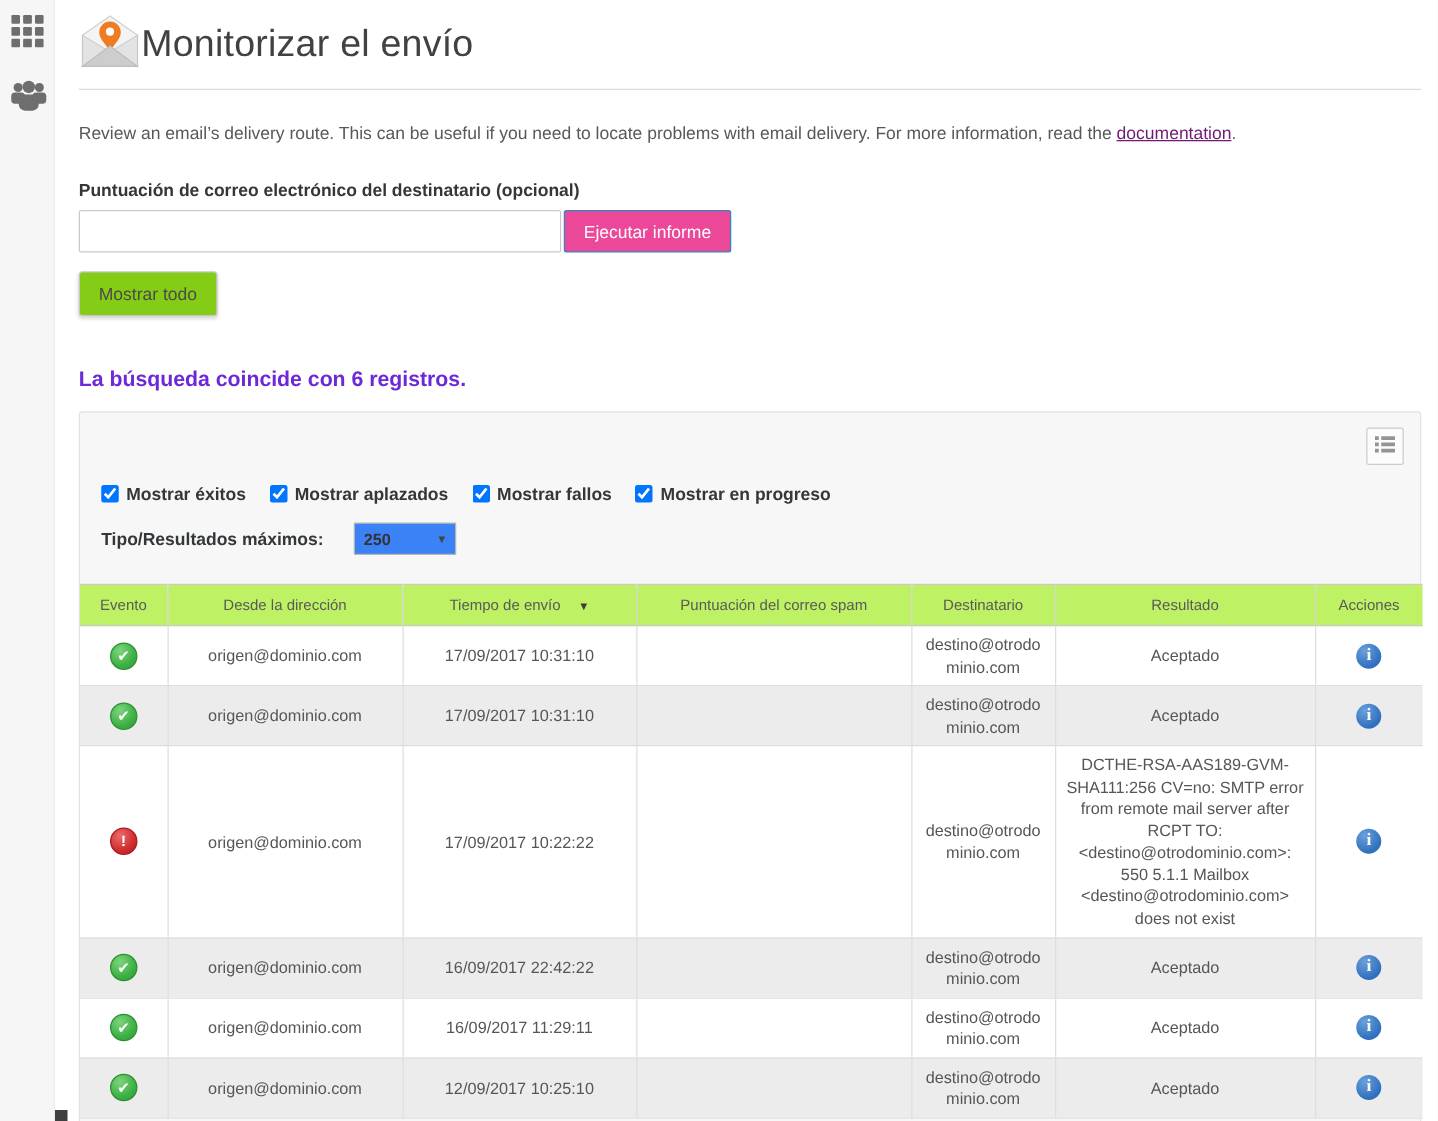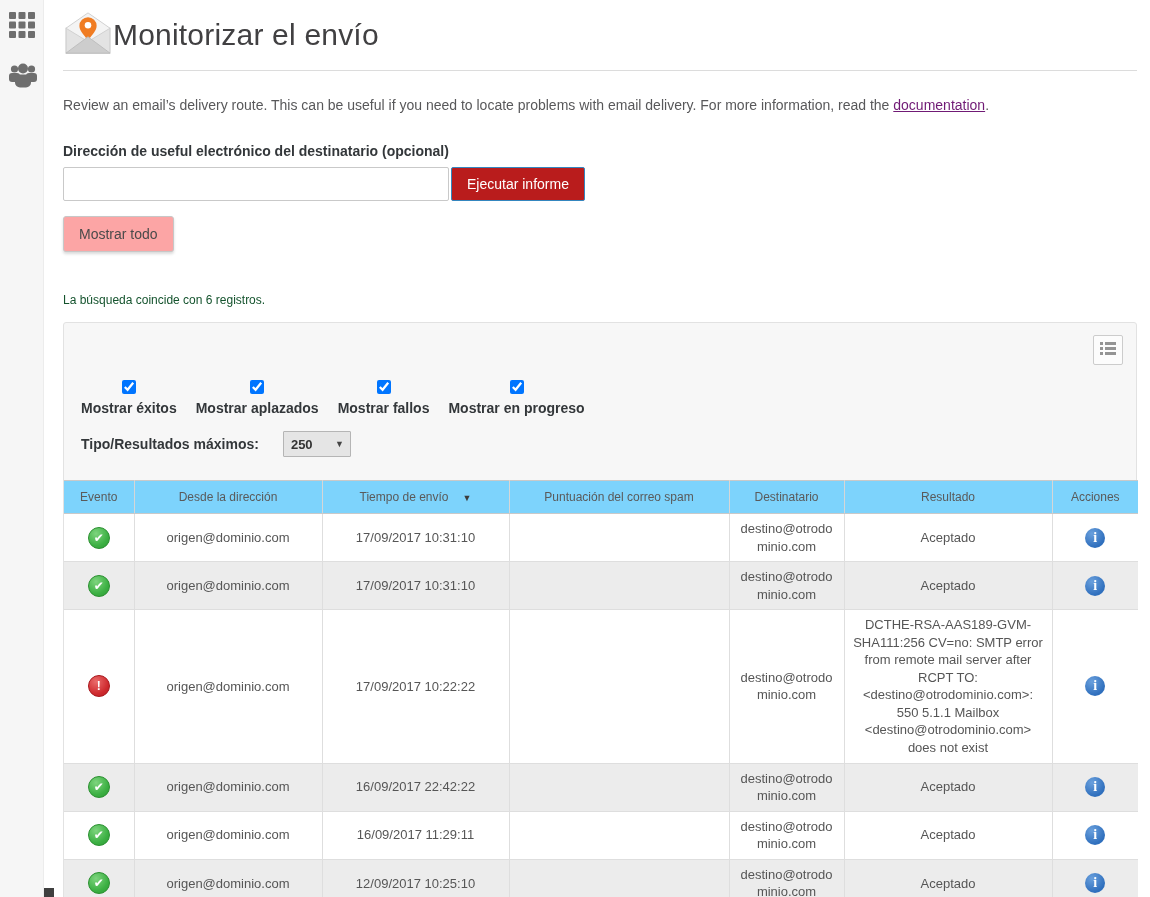--- a/index.html
+++ b/index.html
@@ -29,64 +29,64 @@
 
   .field-label { font-size:14px; font-weight:bold; color:#33373a; margin-bottom:8px; }
 
   .email-row { display:flex; align-items:stretch; margin-bottom:15px; }
   .email-input {
     width:386px; height:34px; border:1px solid #c9c9c9; border-radius:2px;
     padding:0 8px; font-size:14px; font-family:inherit; color:#444;
   }
   .run-btn {
     margin-left:2px; height:34px; padding:0 15px; font-size:14px; font-family:inherit;
-    background:#b91c1c; color:#fff; border:1px solid #3486bf; border-radius:2px; cursor:pointer;
+    background:#ec4899; color:#fff; border:1px solid #3486bf; border-radius:2px; cursor:pointer;
   }
 
   .quick-buttons { display:flex; gap:9px; margin-bottom:41px; }
   .gray-btn {
-    background:#fca5a5; border:1px solid #c7c7c7; border-radius:3px;
+    background:#84cc16; border:1px solid #c7c7c7; border-radius:3px;
     padding:9px 15px; font-size:14px; font-family:inherit; color:#4a4a4a;
     box-shadow:0 2px 3px rgba(0,0,0,0.15); cursor:pointer;
   }
 
-  .summary { font-size:12px; color:#14532d; margin-bottom:15px; }
+  .summary { font-size:17px; color:#6d28d9; margin-bottom:15px;font-weight:bold; }
 
   
   .panel {
     background:#f7f7f7; border:1px solid #e2e2e2; border-radius:3px;
     padding:12px 0 14px;
   }
   .panel-toolbar { display:flex; justify-content:flex-end; padding:0 13px; }
   .toggle-btn {
     width:30px; height:30px; background:#fcfcfc; border:1px solid #ccc; border-radius:2px;
     display:flex; align-items:center; justify-content:center; cursor:pointer;
   }
 
   .filters {
     display:flex; align-items:center; gap:19px; padding:0 17px; margin-top:15px;
     font-size:14px; font-weight:bold; color:#33373a;
   }
-  .filters label { display:flex; align-items:center; gap:6px; cursor:pointer;flex-direction:column; }
+  .filters label { display:flex; align-items:center; gap:6px; cursor:pointer; }
   .filters input { margin:0; width:14px; height:14px; }
 
   .max-row { display:flex; align-items:center; gap:24px; padding:0 17px; margin:15px 0 23px; font-size:14px; font-weight:bold; color:#33373a; }
   .select-wrap { position:relative; display:inline-block; }
   .max-select {
-    appearance:none; -webkit-appearance:none; width:68px; height:26px;
-    border:1px solid #b5b5b5; border-radius:1px; background:#e5e5e5;
+    appearance:none; -webkit-appearance:none; width:82px; height:26px;
+    border:1px solid #b5b5b5; border-radius:1px; background:#3b82f6;
     font-family:inherit; font-size:13px; font-weight:bold; color:#333; padding:0 20px 0 7px;
   }
   .select-arrow { position:absolute; right:7px; top:8px; font-size:9px; color:#444; pointer-events:none; }
 
   
   table { width:100%; border-collapse:collapse; table-layout:fixed; background:#fff;
           border-top:1px solid #c9c9c9; border-bottom:1px solid #c9c9c9; }
   th {
-    background:#7dd3fc; font-weight:normal; font-size:12px; color:#5a5a5a;
+    background:#bef264; font-weight:normal; font-size:12px; color:#5a5a5a;
     padding:9px 6px; border-bottom:1px solid #c9c9c9; border-right:1px solid #d6d6d6;
     text-align:center; cursor:pointer;
   }
   th:last-child { border-right:0; }
   td {
     font-size:13px; color:#565656; padding:6px; line-height:1.35;
     border-right:1px solid #dedede; border-bottom:1px solid #dedede;
     text-align:center; vertical-align:middle; background:#fff;
   }
   td:last-child { border-right:0; }
@@ -154,21 +154,21 @@
         <path d="M26 32 C21 25 17 21.5 17 16.5 A9 9 0 0 1 35 16.5 C35 21.5 31 25 26 32 Z" fill="#f07c22"></path>
         <circle cx="26" cy="16" r="3.4" fill="#ffffff"></circle>
         <polygon points="3,45 26,28 49,45" fill="#cdcdcd" stroke="#bdbdbd" stroke-width="1"></polygon>
       </svg>
     </span>
     <h1 class="page-title">Monitorizar el envío</h1>
   </div>
 
   <p class="intro"><span>Review an email’s delivery route. This can be useful if you need to locate problems with email delivery. For more information, read the </span><a class="doc-link">documentation</a><span>.</span></p>
 
-  <div class="field-label">Dirección de useful electrónico del destinatario (opcional)</div>
+  <div class="field-label">Puntuación de correo electrónico del destinatario (opcional)</div>
 
   <div class="email-row">
     <input class="email-input" type="text" value="" style="">
     <button class="run-btn">Ejecutar informe</button>
   </div>
 
   <div class="quick-buttons">
     <button class="gray-btn">Mostrar todo</button>
   </div>
 

